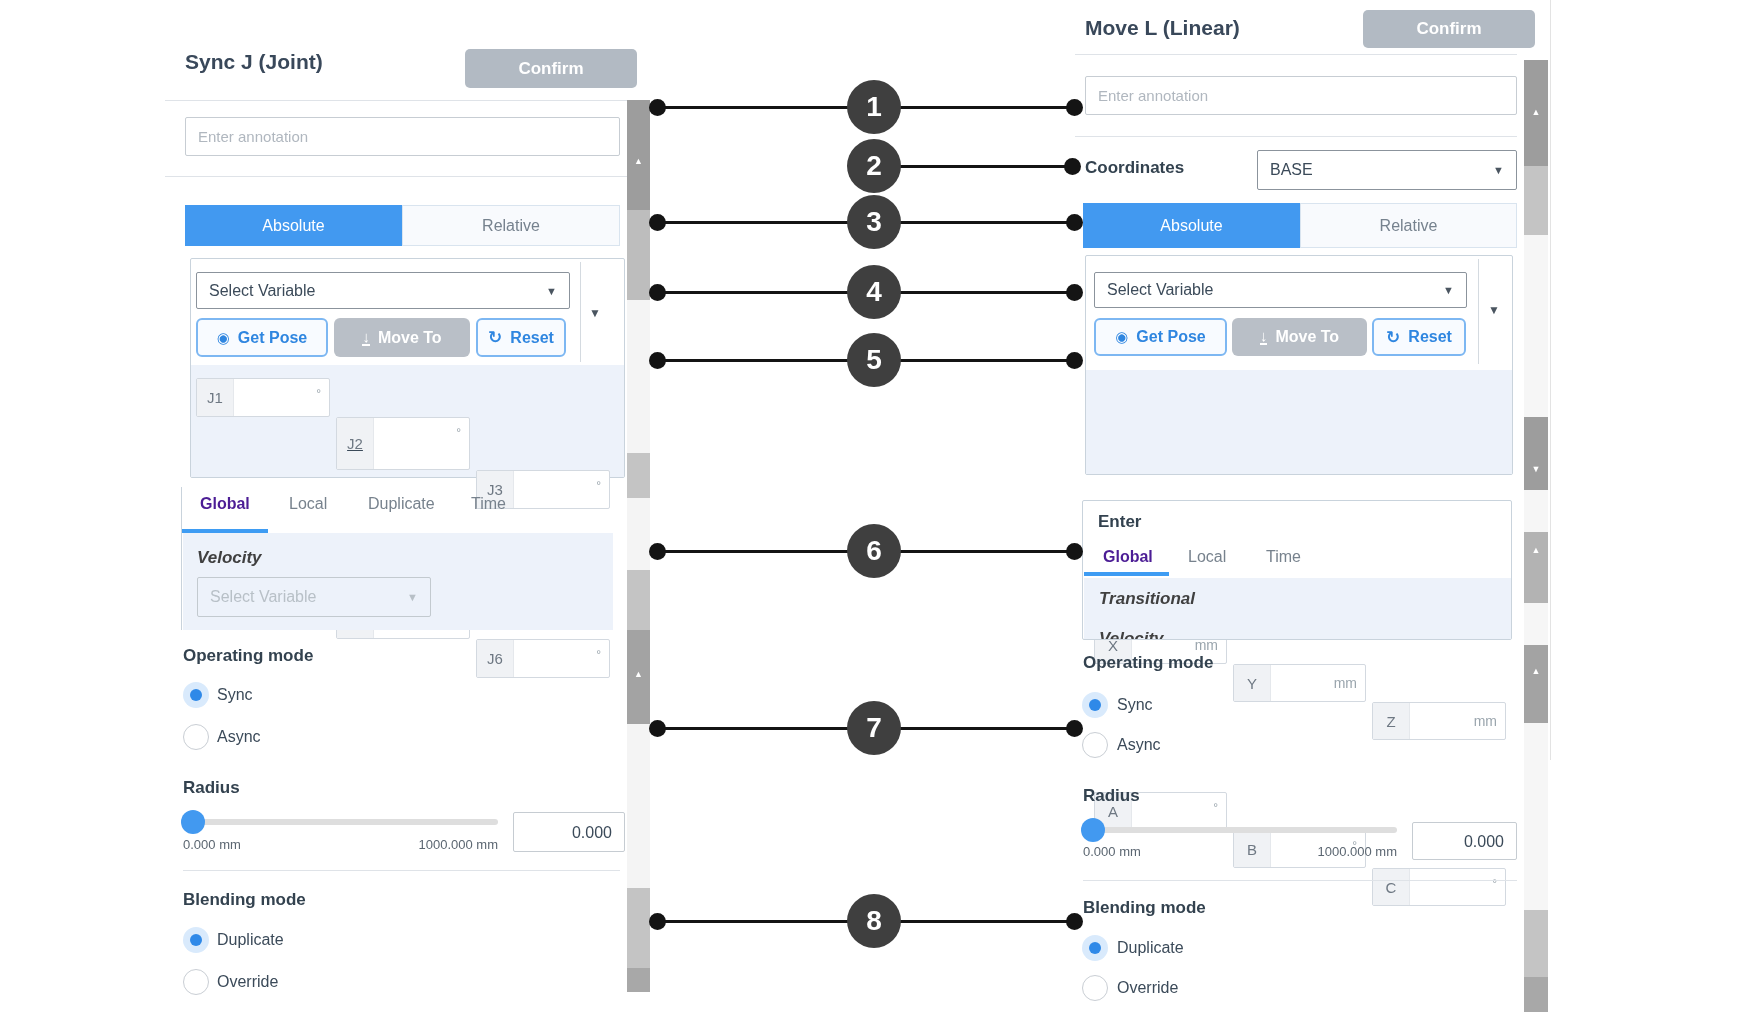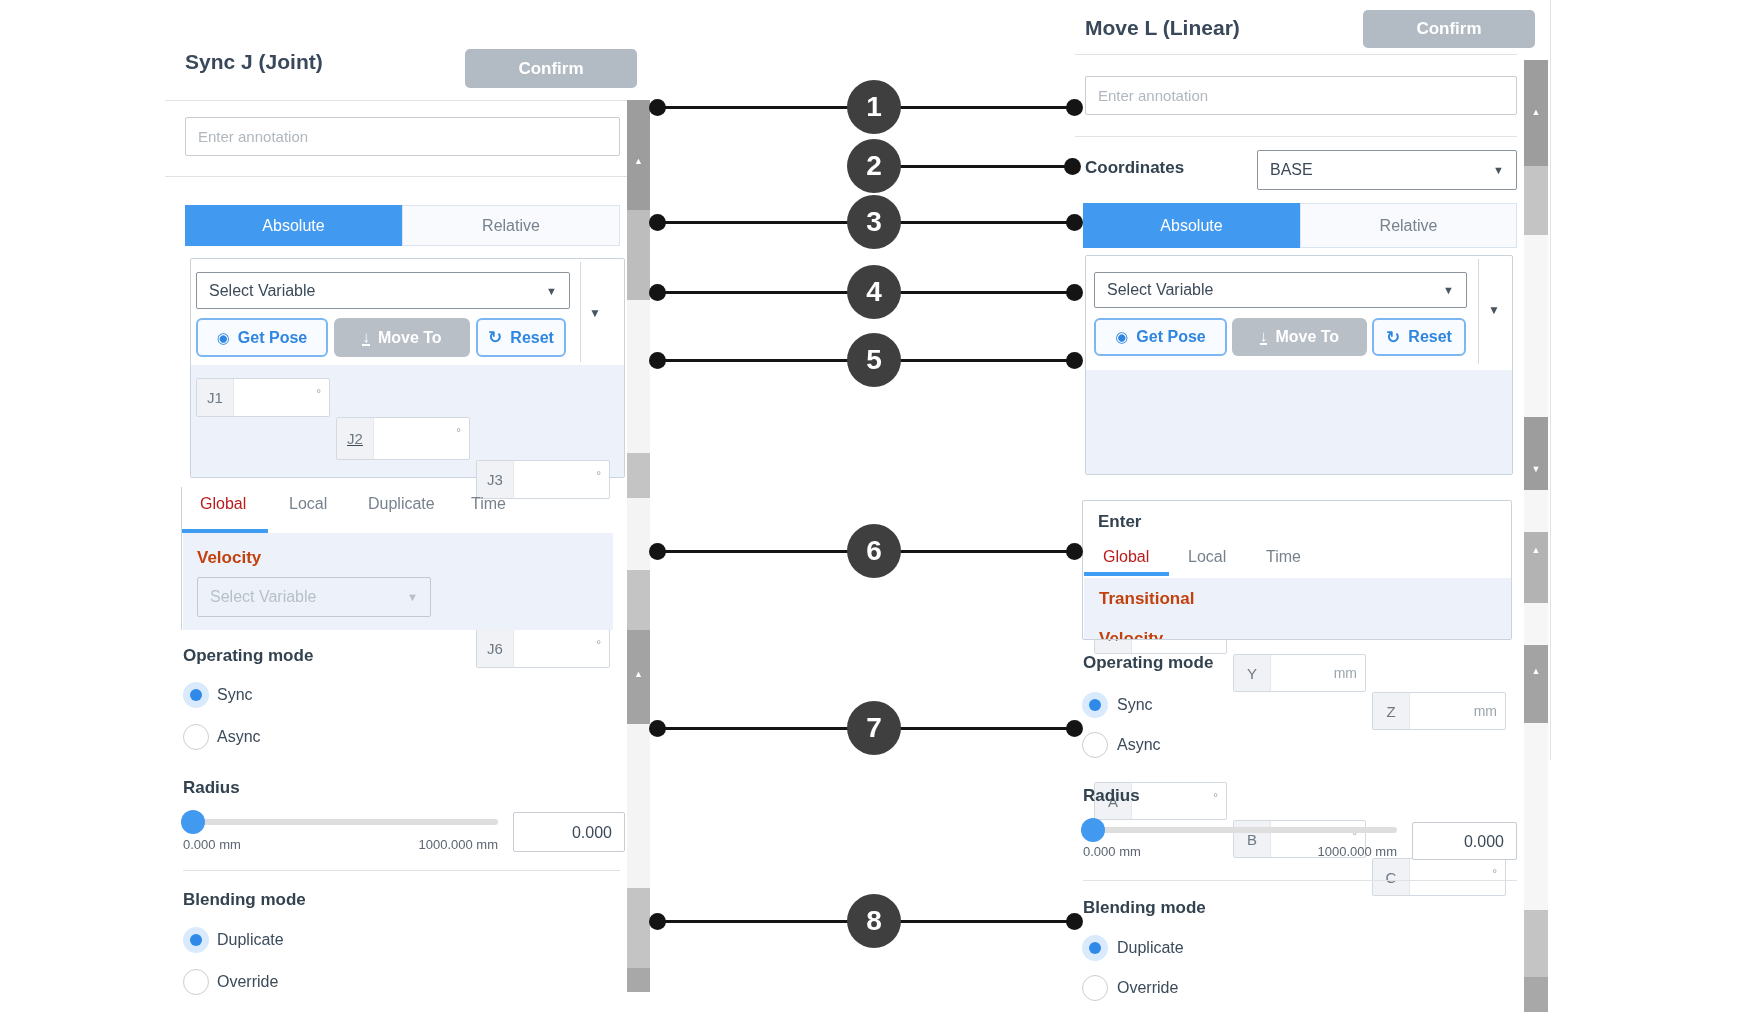--- a/index.html
+++ b/index.html
@@ -31,23 +31,23 @@
   .bluearea{background:#edf2fa;}
   .field{background:#fff;border:1px solid #d3d9e0;border-radius:2px;display:flex;
        align-items:stretch;box-sizing:border-box;position:relative;}
   .field .chip{width:36px;background:#f0f2f5;border-right:1px solid #e5e8ec;color:#6e7883;
        font-size:15px;display:flex;align-items:center;justify-content:center;}
   .field .unit{position:absolute;right:8px;top:50%;transform:translateY(-50%);
        font-size:14px;color:#9aa5ad;}
   .field .unit.deg{top:8px;transform:none;font-size:12px;}
   .sec-label{font-size:17px;font-weight:700;color:#33424f;}
   .speedtab{font-size:16px;color:#77828d;cursor:pointer;}
-  .speedtab.on{color:#b91c1c;font-weight:400;}
+  .speedtab.on{color:#4c1d95;font-weight:700;}
   .underline{background:#3e9cf3;height:4px;}
-  .ghost{font-size:17px;font-weight:700;color:#c2410c;}
+  .ghost{font-size:17px;font-weight:700;color:#404040;font-style:italic;}
   .radio{width:26px;height:26px;border-radius:50%;box-sizing:border-box;cursor:pointer;
        display:flex;align-items:center;justify-content:center;}
   .radio.checked{background:#d9eafc;}
   .radio.checked .dot{width:12px;height:12px;border-radius:50%;background:#2f89e8;}
   .radio.unchecked{background:#fff;border:1px solid #c9ced4;}
   .radio-label{font-size:16px;color:#3b4a59;}
   .slider-track{background:#dedede;height:6px;border-radius:3px;}
   .slider-thumb{width:24px;height:24px;border-radius:50%;background:#4299f0;cursor:pointer;}
   .slider-min,.slider-max{font-size:13px;color:#5b6671;}
   .valuebox{border:1px solid #c6ccd2;border-radius:2px;font-size:16px;color:#3b4a59;
@@ -94,21 +94,21 @@
   <span style="font-size:17px;">↻</span>
   <span>Reset</span>
 </div>
 
 <div class="abs bluearea" style="left:191px;top:365px;width:433px;height:112px;"></div>
 
 <div class="abs field" style="left:196px;top:378px;width:134px;height:39px;">
   <span class="chip">J1</span>
   <span class="unit deg">°</span>
 </div>
-<div class="abs field" style="left:336px;top:378px;width:134px;height:43px;text-decoration:underline;">
+<div class="abs field" style="left:336px;top:378px;width:134px;height:53px;text-decoration:underline;">
   <span class="chip">J2</span>
   <span class="unit deg">°</span>
 </div>
 <div class="abs field" style="left:476px;top:378px;width:134px;height:39px;">
   <span class="chip">J3</span>
   <span class="unit deg">°</span>
 </div>
 <div class="abs field" style="left:196px;top:430px;width:134px;height:39px;">
   <span class="chip">J4</span>
   <span class="unit deg">°</span>

